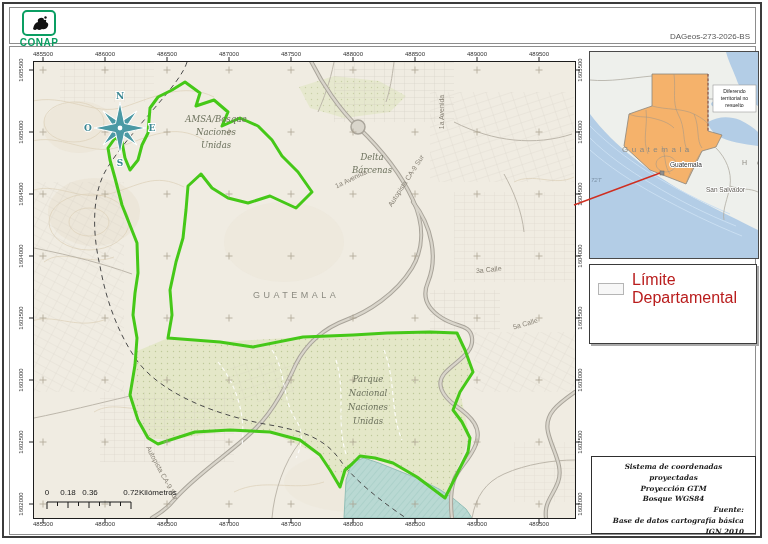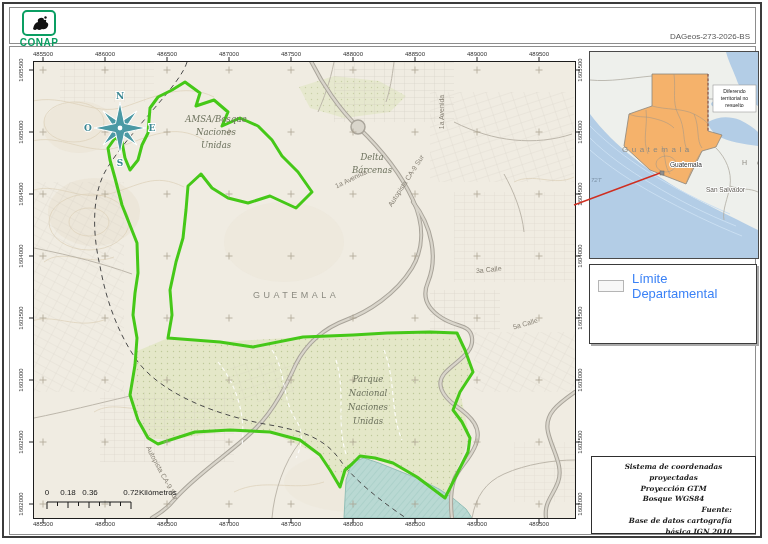--- a/index.html
+++ b/index.html
@@ -12,26 +12,26 @@
   .logo-text{font-size:10px;font-weight:bold;color:#0a9e62;letter-spacing:.5px;margin-top:1px;}
   .title{position:absolute;left:0;top:7px;width:100%;text-align:center;font-size:17px;color:#3fae47;}
   .code{position:absolute;right:5px;bottom:2px;font-size:8px;color:#555;}
   .main-box{position:absolute;left:9px;top:46px;width:747px;height:489px;border:1px solid #8d8d8d;background:#fff;box-sizing:border-box;}
   .map-wrap{position:absolute;left:33px;top:61px;width:541px;height:456px;border:1.5px solid #1c1c1c;background:#f0ece2;}
   .ct{position:absolute;transform:translateX(-50%);font-size:6px;color:#333;white-space:nowrap;}
   .cl{position:absolute;transform:translate(-50%,-50%) rotate(-90deg);font-size:6px;color:#333;white-space:nowrap;}
   .inset-box{position:absolute;left:589px;top:51px;width:168px;height:206px;border:1px solid #4a4a4a;background:#eef0ec;overflow:hidden;}
   .legend-box{position:absolute;left:589px;top:264px;width:168px;height:80px;border:1.5px solid #3a3a3a;background:#fff;box-shadow:2px 2px 0 #aaa;box-sizing:border-box;padding:6px 8px;}
   .legend-title{font-size:13px;color:#111;margin-bottom:6px;}
-  .legend-item{display:flex;align-items:center;margin-bottom:7px;font-size:13px;color:#3b82f6;}
+  .legend-item{display:flex;align-items:center;margin-bottom:7px;font-size:16px;color:#b91c1c;}
   .swatch{width:26px;height:12px;margin-right:8px;flex:0 0 auto;box-sizing:border-box;}
   .swatch-dept{border:1.5px solid #b5b5b5;background:#f7f7f7;}
   .swatch-prot{border:3px solid #45c818;background:#fdfdf8;}
   .credits-box{position:absolute;left:591px;top:456px;width:165px;height:78px;border:1.5px solid #2e2e2e;background:#fff;box-sizing:border-box;
-               font-family:"DejaVu Serif",serif;font-style:italic;font-weight:bold;font-size:7.2px;color:#1a1a1a;padding:5px 23px;line-height:1.5;}
+               font-family:"DejaVu Serif",serif;font-style:italic;font-weight:bold;font-size:7.2px;color:#1a1a1a;padding:5px 11px;line-height:1.5;}
   .cr-c{text-align:center;}
   .cr-l{text-align:right;}
   #overlay{position:absolute;left:0;top:0;width:768px;height:544px;pointer-events:none;z-index:40;}
   .lbl-terrain{font:italic 8.5px "DejaVu Serif",serif;fill:#6b705c;}
   .lbl-street{font:7px "Liberation Sans",sans-serif;fill:#8a8478;}
   .lbl-city{font:9px "Liberation Sans",sans-serif;fill:#8b8a80;letter-spacing:3.5px;}
   .lbl-scale{font:8px "Liberation Sans",sans-serif;fill:#1a1a1a;}
   .lbl-compass{font:bold 9px "DejaVu Serif",serif;fill:#3b8793;paint-order:stroke;stroke:#fff;stroke-width:2px;}
   .in-note{font:5.2px "Liberation Sans",sans-serif;fill:#222;}
   .in-country{font:8px "Liberation Sans",sans-serif;fill:#8d8a82;letter-spacing:3.5px;}

